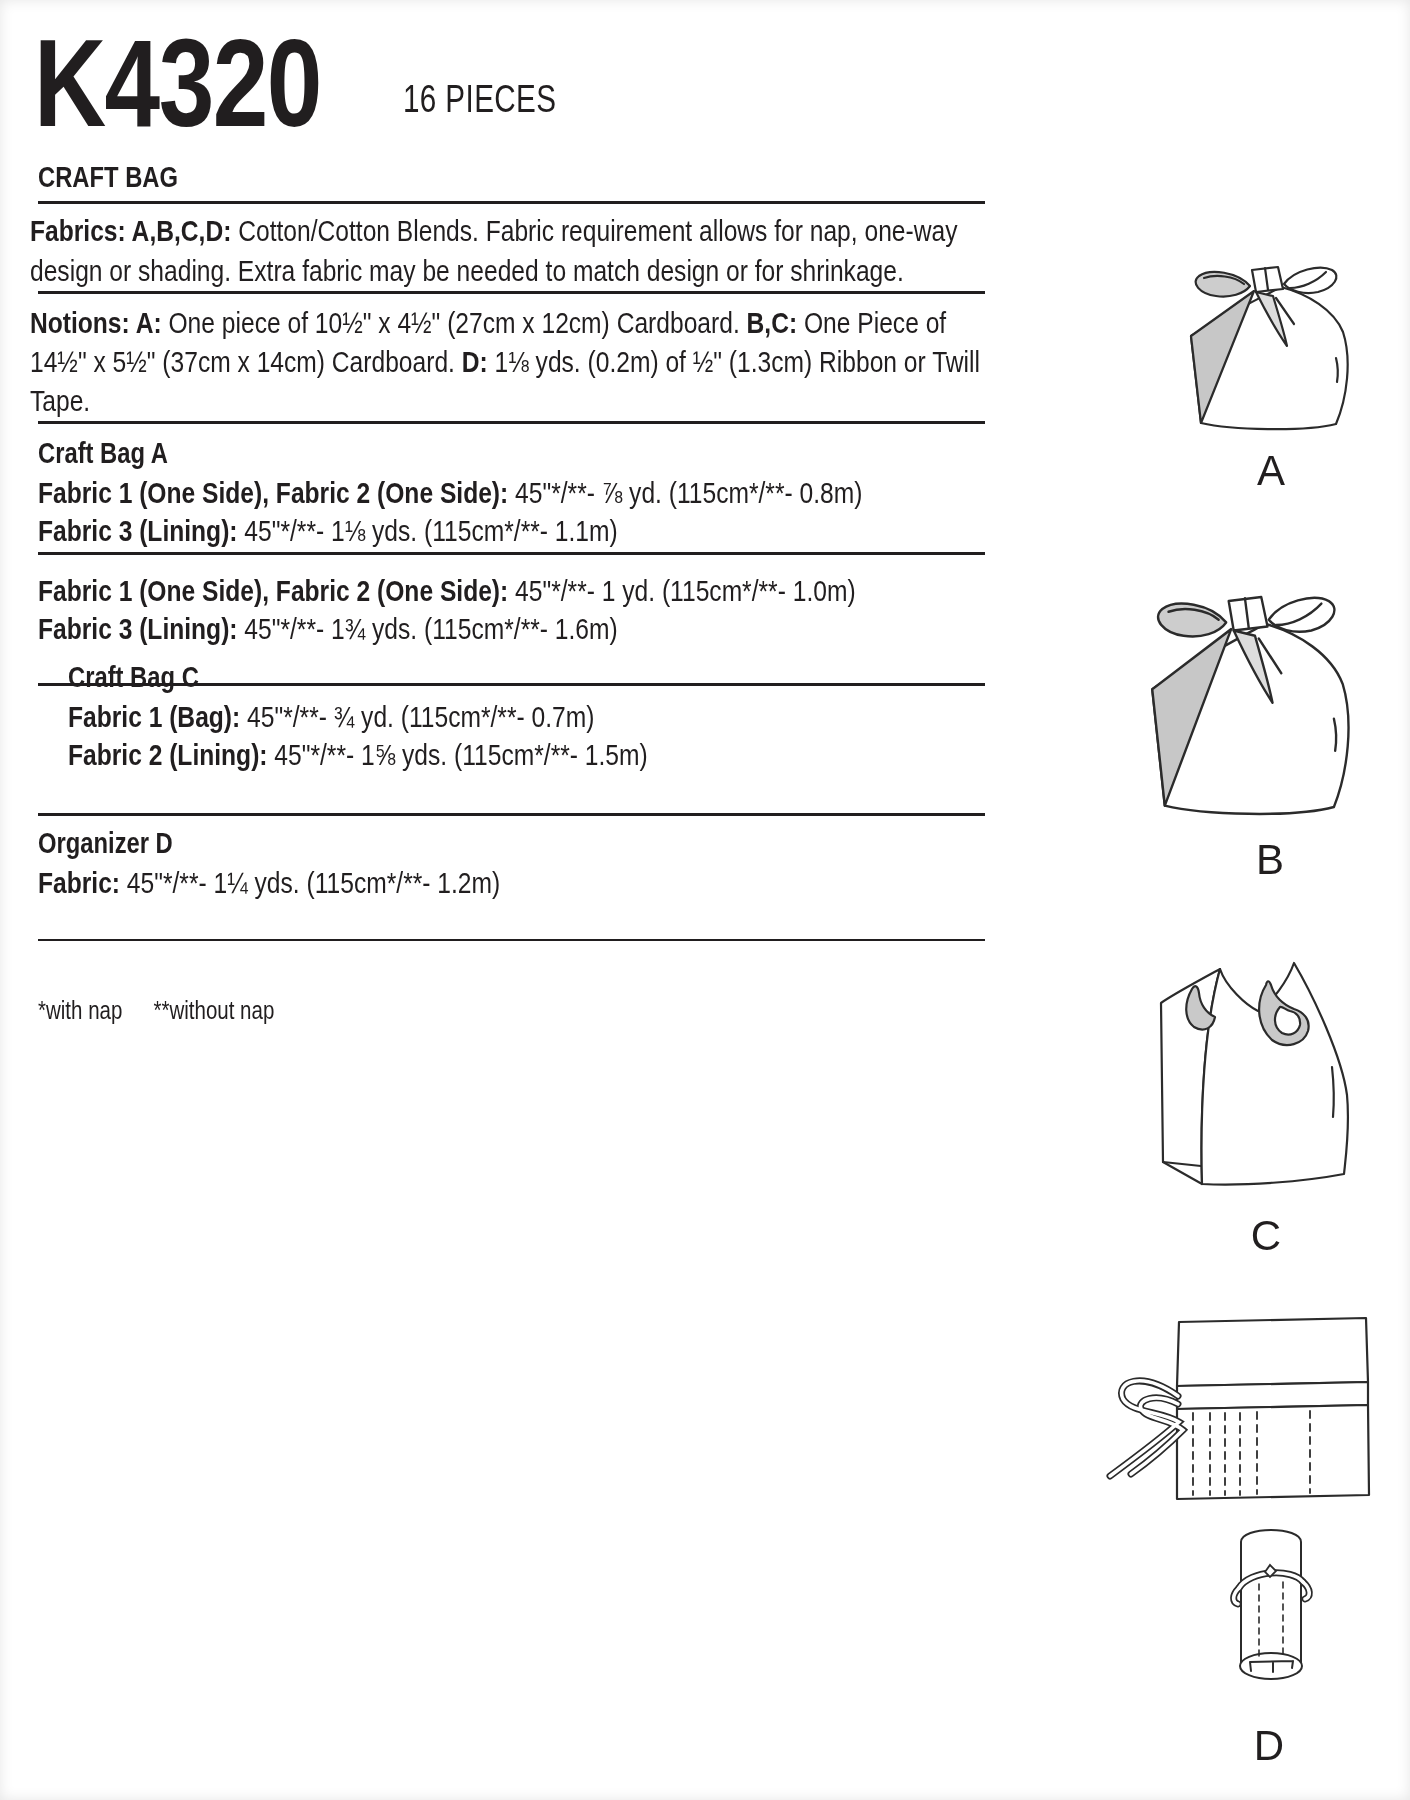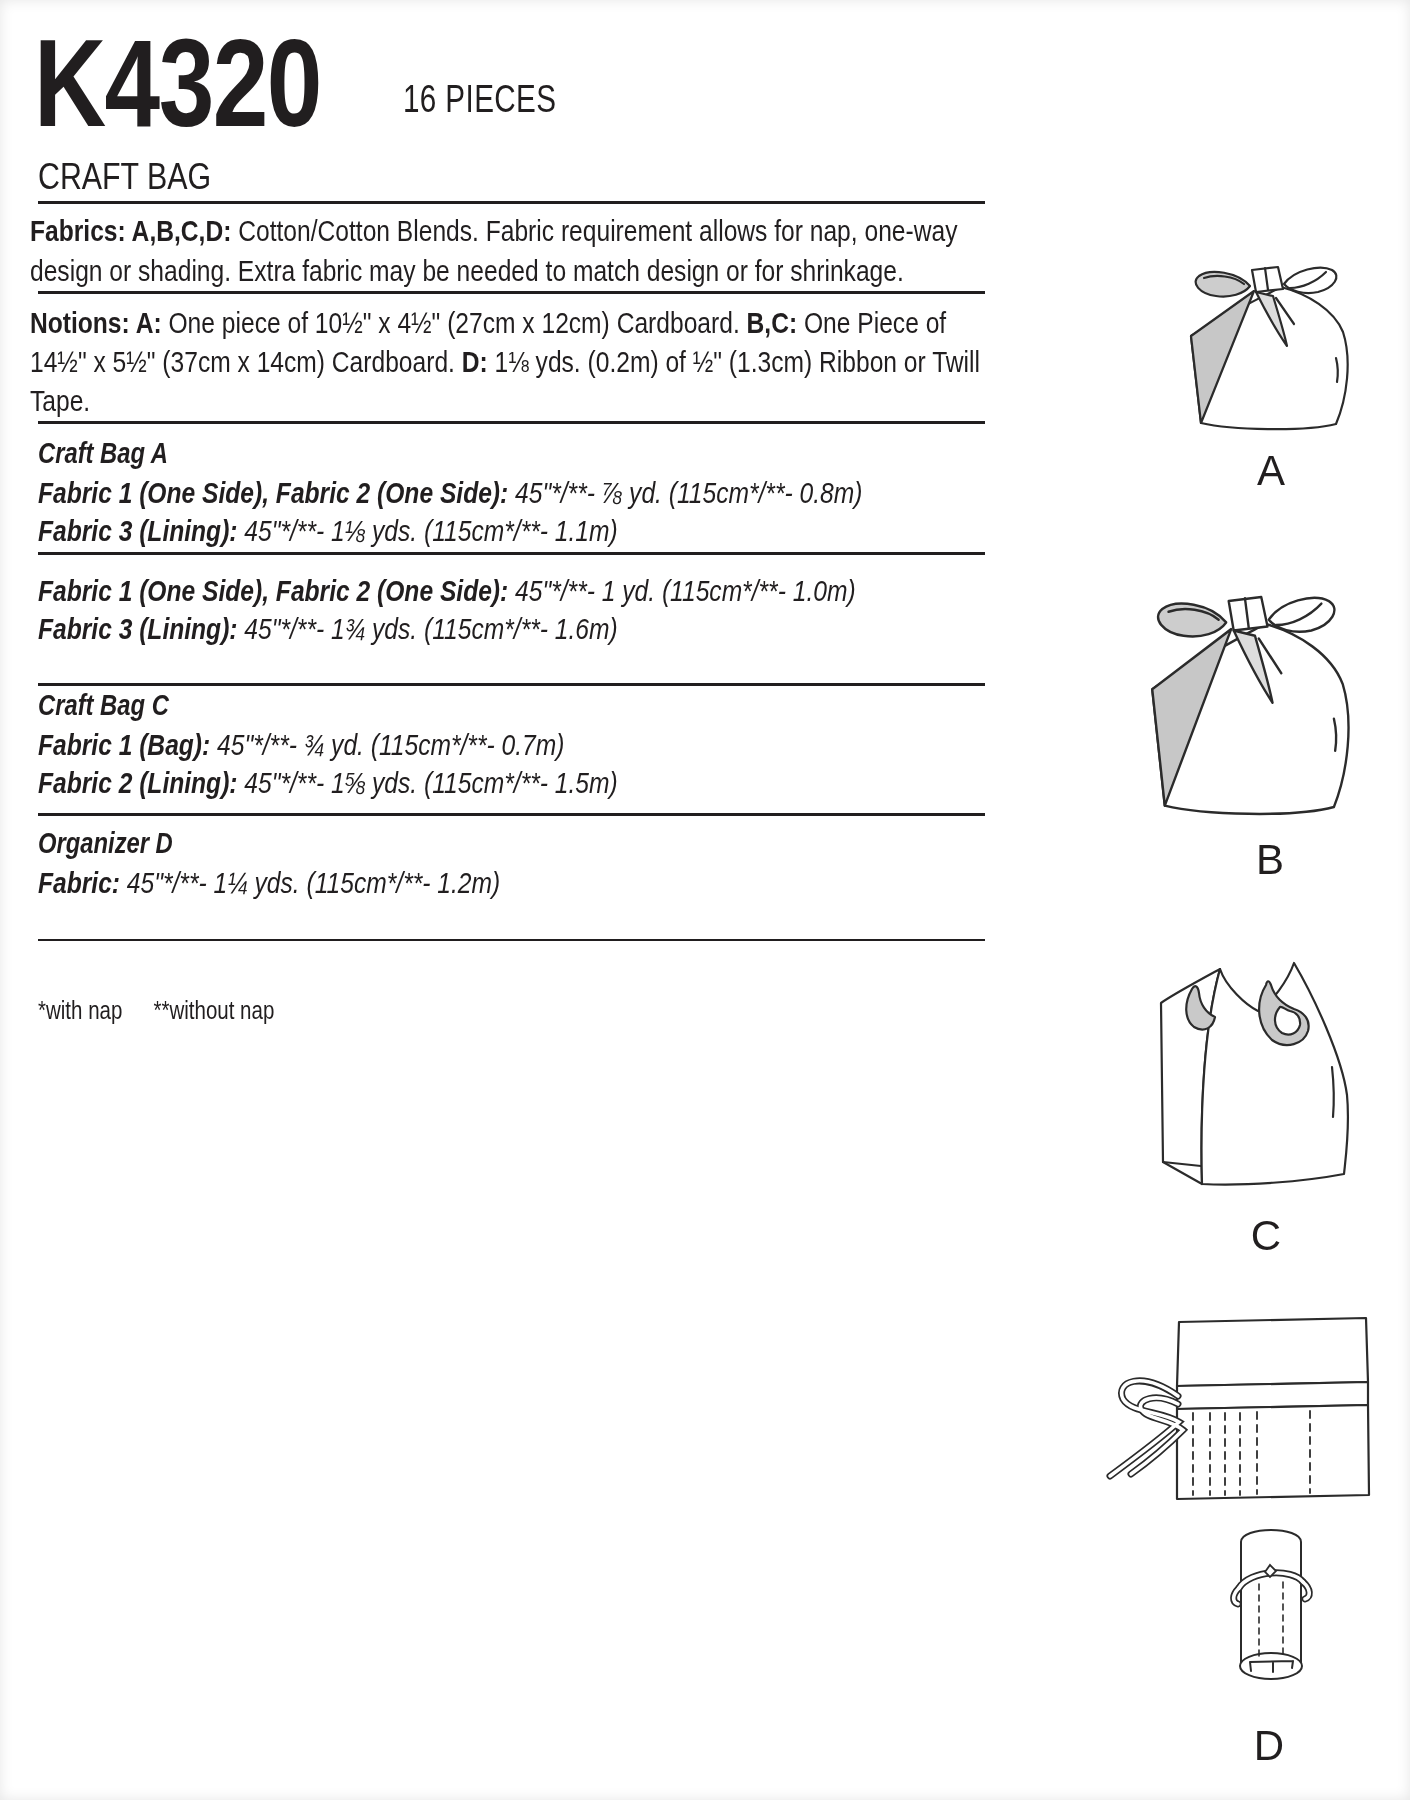--- a/index.html
+++ b/index.html
@@ -13,34 +13,34 @@
     box-shadow: inset 0 0 14px rgba(0,0,0,0.10);
   }
   .abs { position:absolute; }
 
   
   .cond { display:inline-block; transform:scaleX(0.82); transform-origin:0 50%; white-space:nowrap; }
 
   #pattern-number { left:34px; top:20px; font-size:125px; font-weight:700; line-height:1; letter-spacing:-2px;text-align:center; }
   #pieces-count   { left:403px; top:78px; font-size:38px; font-weight:400; letter-spacing:0.5px; }
 
-  .doc-heading { font-size:37px; font-weight:400; line-height:32px; }
+  .doc-heading { font-size:29px; font-weight:700; line-height:32px; }
   #craft-bag-heading { left:38px; top:161px; }
 
   .rule { position:absolute; left:38px; width:947px; height:3px; background:#211e1f; }
   .rule.thin { height:2px; }
 
   .para { position:absolute; left:30px; width:947px; font-size:30px; }
   .para .t-line { white-space:nowrap; transform:scaleX(0.82); transform-origin:0 50%; }
   #fabrics-note .t-line { line-height:40px; }
   #notions-note .t-line { line-height:39px; }
   .seg-b { font-weight:700; }
   .seg-r { font-weight:400; }
 
-  .section { position:absolute; left:38px; width:947px;font-style:italic; }
+  .section { position:absolute; left:38px; width:947px; }
   .section .section-title { font-size:29px; font-weight:700; line-height:32px; }
   .section .section-lines { margin-top:5px; font-size:30px; }
   .section .section-lines .t-line { line-height:38px; white-space:nowrap; transform:scaleX(0.82); transform-origin:0 50%; }
 
   #footnote { left:38px; top:948px; font-size:25px; line-height:28px;margin-top:48px; }
   #footnote .gap { display:inline-block; width:38px; }
 
   .view-label { position:absolute; width:80px; text-align:center; font-size:42px; font-weight:400; color:#211e1f; }
   #view-label-a { left:1231px; top:447px; }
   #view-label-b { left:1230px; top:836px; }
@@ -81,21 +81,21 @@
 <div class="rule" style="top:552px;"></div>
 
 <div class="section" style="top:567px;">
   <div class="section-lines">
       <div class="t-line"><span class="seg-b">Fabric 1 (One Side), Fabric 2 (One Side):</span><span class="seg-r"> 45"*/**- 1 yd. (115cm*/**- 1.0m)</span></div>
       <div class="t-line"><span class="seg-b">Fabric 3 (Lining):</span><span class="seg-r"> 45"*/**- 1¾ yds. (115cm*/**- 1.6m)</span></div>
     </div>
 </div>
 <div class="rule" style="top:683px;"></div>
 
-<div class="section" style="top:689px;">
+<div class="section" style="top:661px;margin-left:30px;">
   <div class="section-title"><span class="cond">Craft Bag C</span></div>
   <div class="section-lines">
       <div class="t-line"><span class="seg-b">Fabric 1 (Bag):</span><span class="seg-r"> 45"*/**- ¾ yd. (115cm*/**- 0.7m)</span></div>
       <div class="t-line"><span class="seg-b">Fabric 2 (Lining):</span><span class="seg-r"> 45"*/**- 1⅝ yds. (115cm*/**- 1.5m)</span></div>
     </div>
 </div>
 <div class="rule" style="top:813px;"></div>
 
 <div class="section" style="top:827px;">
   <div class="section-title"><span class="cond">Organizer D</span></div>

